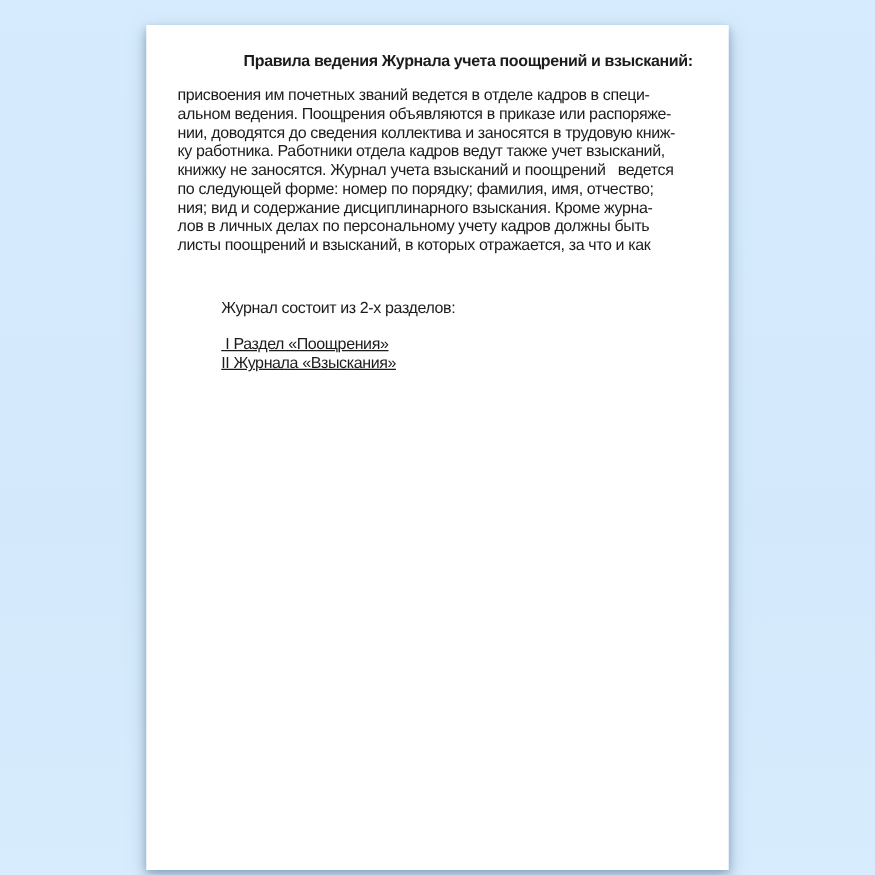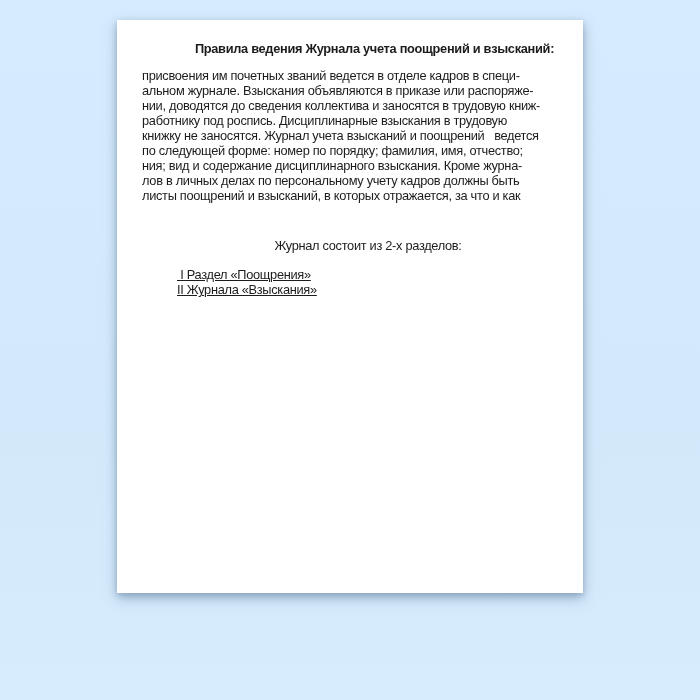--- a/index.html
+++ b/index.html
@@ -17,21 +17,21 @@
   .backdrop {
     position: absolute;
     inset: 0;
     background: linear-gradient(180deg, #d6ebfd 0%, #d3e9fb 60%, #d7ecfd 100%);
   }
   .page {
     position: absolute;
     left: 117px;
     top: 20px;
     width: 466px;
-    height: 573px;
+    height: 676px;
     background: #ffffff;
     box-shadow: 0 5px 12px rgba(98, 126, 158, 0.55),
                 0 2px 5px rgba(98, 126, 158, 0.35);
   }
   .content {
     position: absolute;
     left: 25px;
     top: 21px;
     width: 417px;
     color: #1c1c1c;
@@ -52,42 +52,41 @@
     height: 15px;
   }
   .indent {
     padding-left: 35px;
   }
   .section-intro {
     margin-top: 35px;
     padding-left: 35px;
     white-space: pre;
     height: 15px;
-    text-align: center;
   }
   .section-items {
     margin-top: 14px;
     padding-left: 35px;
     text-decoration: underline;
   }
 </style>
 </head>
 <body>
 
 <div class="backdrop">
   <div class="page">
     <div class="content">
 
       <div class="title">Правила ведения Журнала учета поощрений и взысканий:</div>
 
       <div>
         <div class="line">присвоения им почетных званий ведется в отделе кадров в специ-</div>
-        <div class="line">альном журнале. Взыскания объявляются в приказе или распоряже-</div>
+        <div class="line">альном ведения. Поощрения объявляются в приказе или распоряже-</div>
         <div class="line">нии, доводятся до сведения коллектива и заносятся в трудовую книж-</div>
-        <div class="line">работнику под роспись. Дисциплинарные взыскания в трудовую</div>
+        <div class="line">ку работника. Работники отдела кадров ведут также учет взысканий,</div>
         <div class="line">книжку не заносятся. Журнал учета взысканий и поощрений   ведется</div>
         <div class="line">по следующей форме: номер по порядку; фамилия, имя, отчество;</div>
         <div class="line">ния; вид и содержание дисциплинарного взыскания. Кроме журна-</div>
         <div class="line">лов в личных делах по персональному учету кадров должны быть</div>
         <div class="line">листы поощрений и взысканий, в которых отражается, за что и как</div>
       </div>
 
       <div class="section-intro">Журнал состоит из 2-х разделов:</div>
 
       <div class="section-items">

